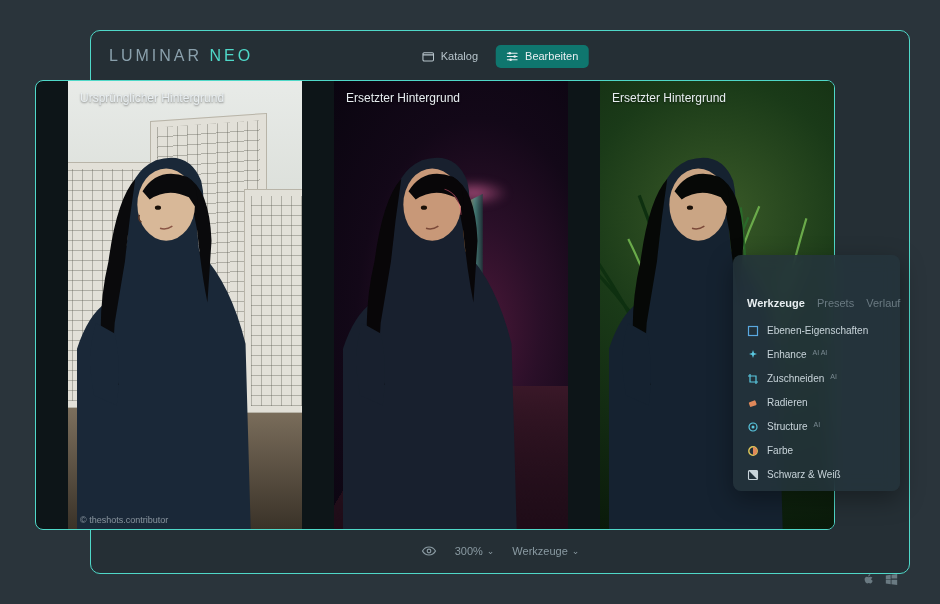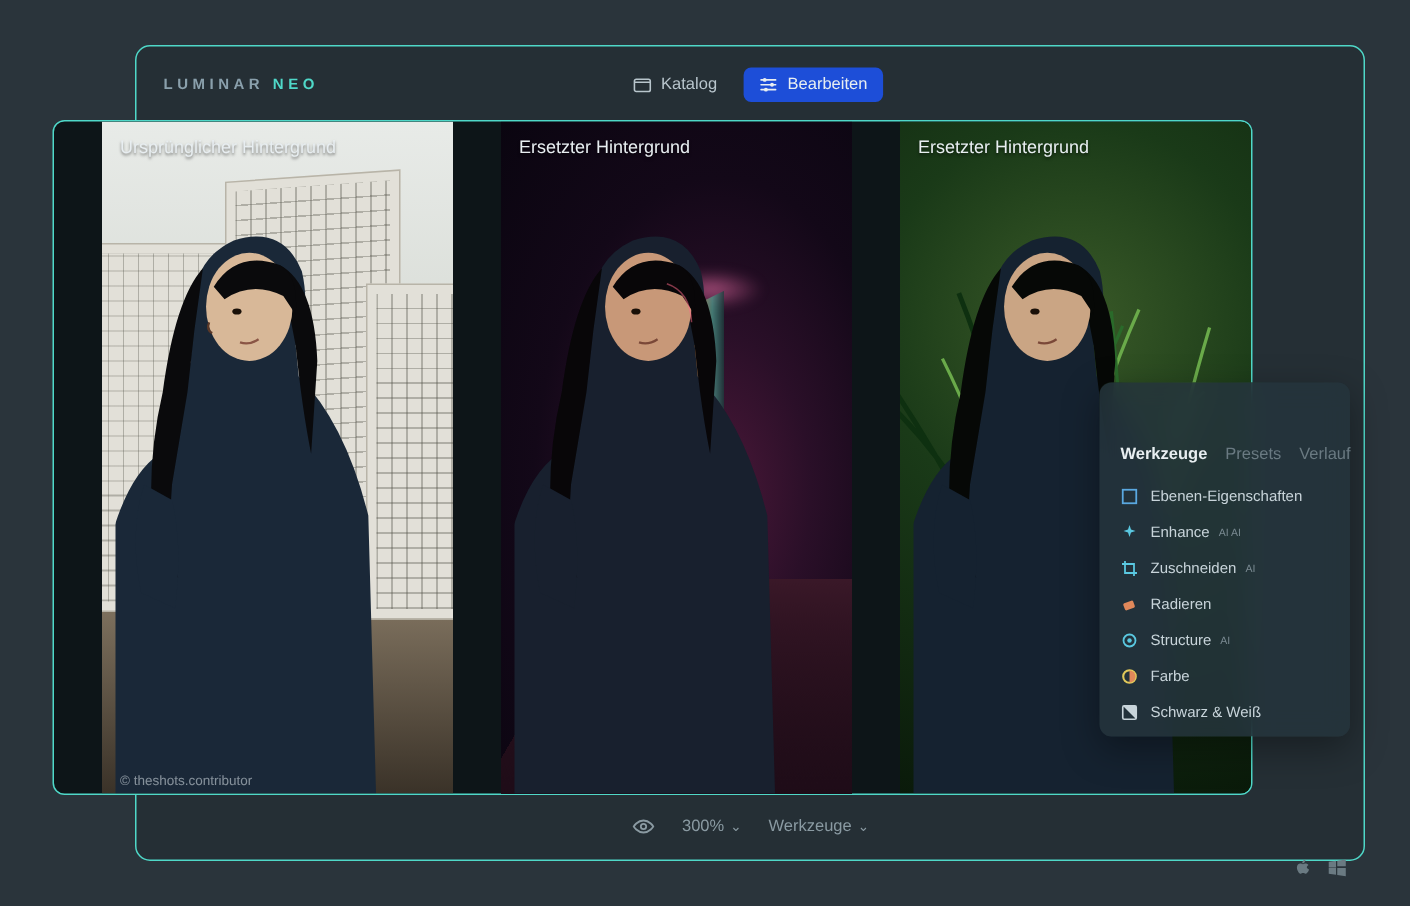--- a/index.html
+++ b/index.html
@@ -24,23 +24,23 @@
     flex-direction: column;
   }
   .header {
     height: 50px;
     display: flex;
     align-items: center;
     padding: 0 18px;
     flex-shrink: 0;
   }
   .logo {
-    font-size: 10px;
+    font-size: 16px;
     letter-spacing: 3px;
-    font-weight: 700;
+    font-weight: 400;
     color: #8aa0ac;
   }
   .logo .neo { color: #4fd8c8; }
   .top-tabs {
     margin: 0 auto;
     display: flex;
     gap: 8px;
     position: absolute;
     left: 50%;
     transform: translateX(-50%);
@@ -49,21 +49,21 @@
     display: flex;
     align-items: center;
     gap: 6px;
     padding: 5px 10px;
     border-radius: 5px;
     font-size: 11px;
     color: #b8c5cc;
     cursor: pointer;
   }
   .top-tab.active {
-    background: #1d4ed8;
+    background: #0f766e;
     color: #e8eef1;
   }
   .top-tab .icon { width: 13px; height: 13px; display: flex; align-items: center; justify-content: center; }
   .canvas-area {
     position: absolute;
     top: 80px;
     left: 35px;
     width: 800px;
     height: 450px;
     border: 1px solid #4fd8c8;
@@ -177,21 +177,20 @@
     align-items: center;
     gap: 12px;
     padding: 0 14px 10px;
     font-size: 11px;
     margin-top: 30px;
   }
   .tools-header .tab { color: #6a7a82; cursor: pointer; }
   .tools-header .tab.active { color: #e8eef1; font-weight: 600; }
   .tool-item {
     display: flex;
-    align-items: center;
     gap: 8px;
     padding: 6px 14px;
     font-size: 10px;
     color: #c8d4da;
     cursor: pointer;
   }
   .tool-item .ticon {
     width: 12px; height: 12px;
     display: flex; align-items: center; justify-content: center;
   }

